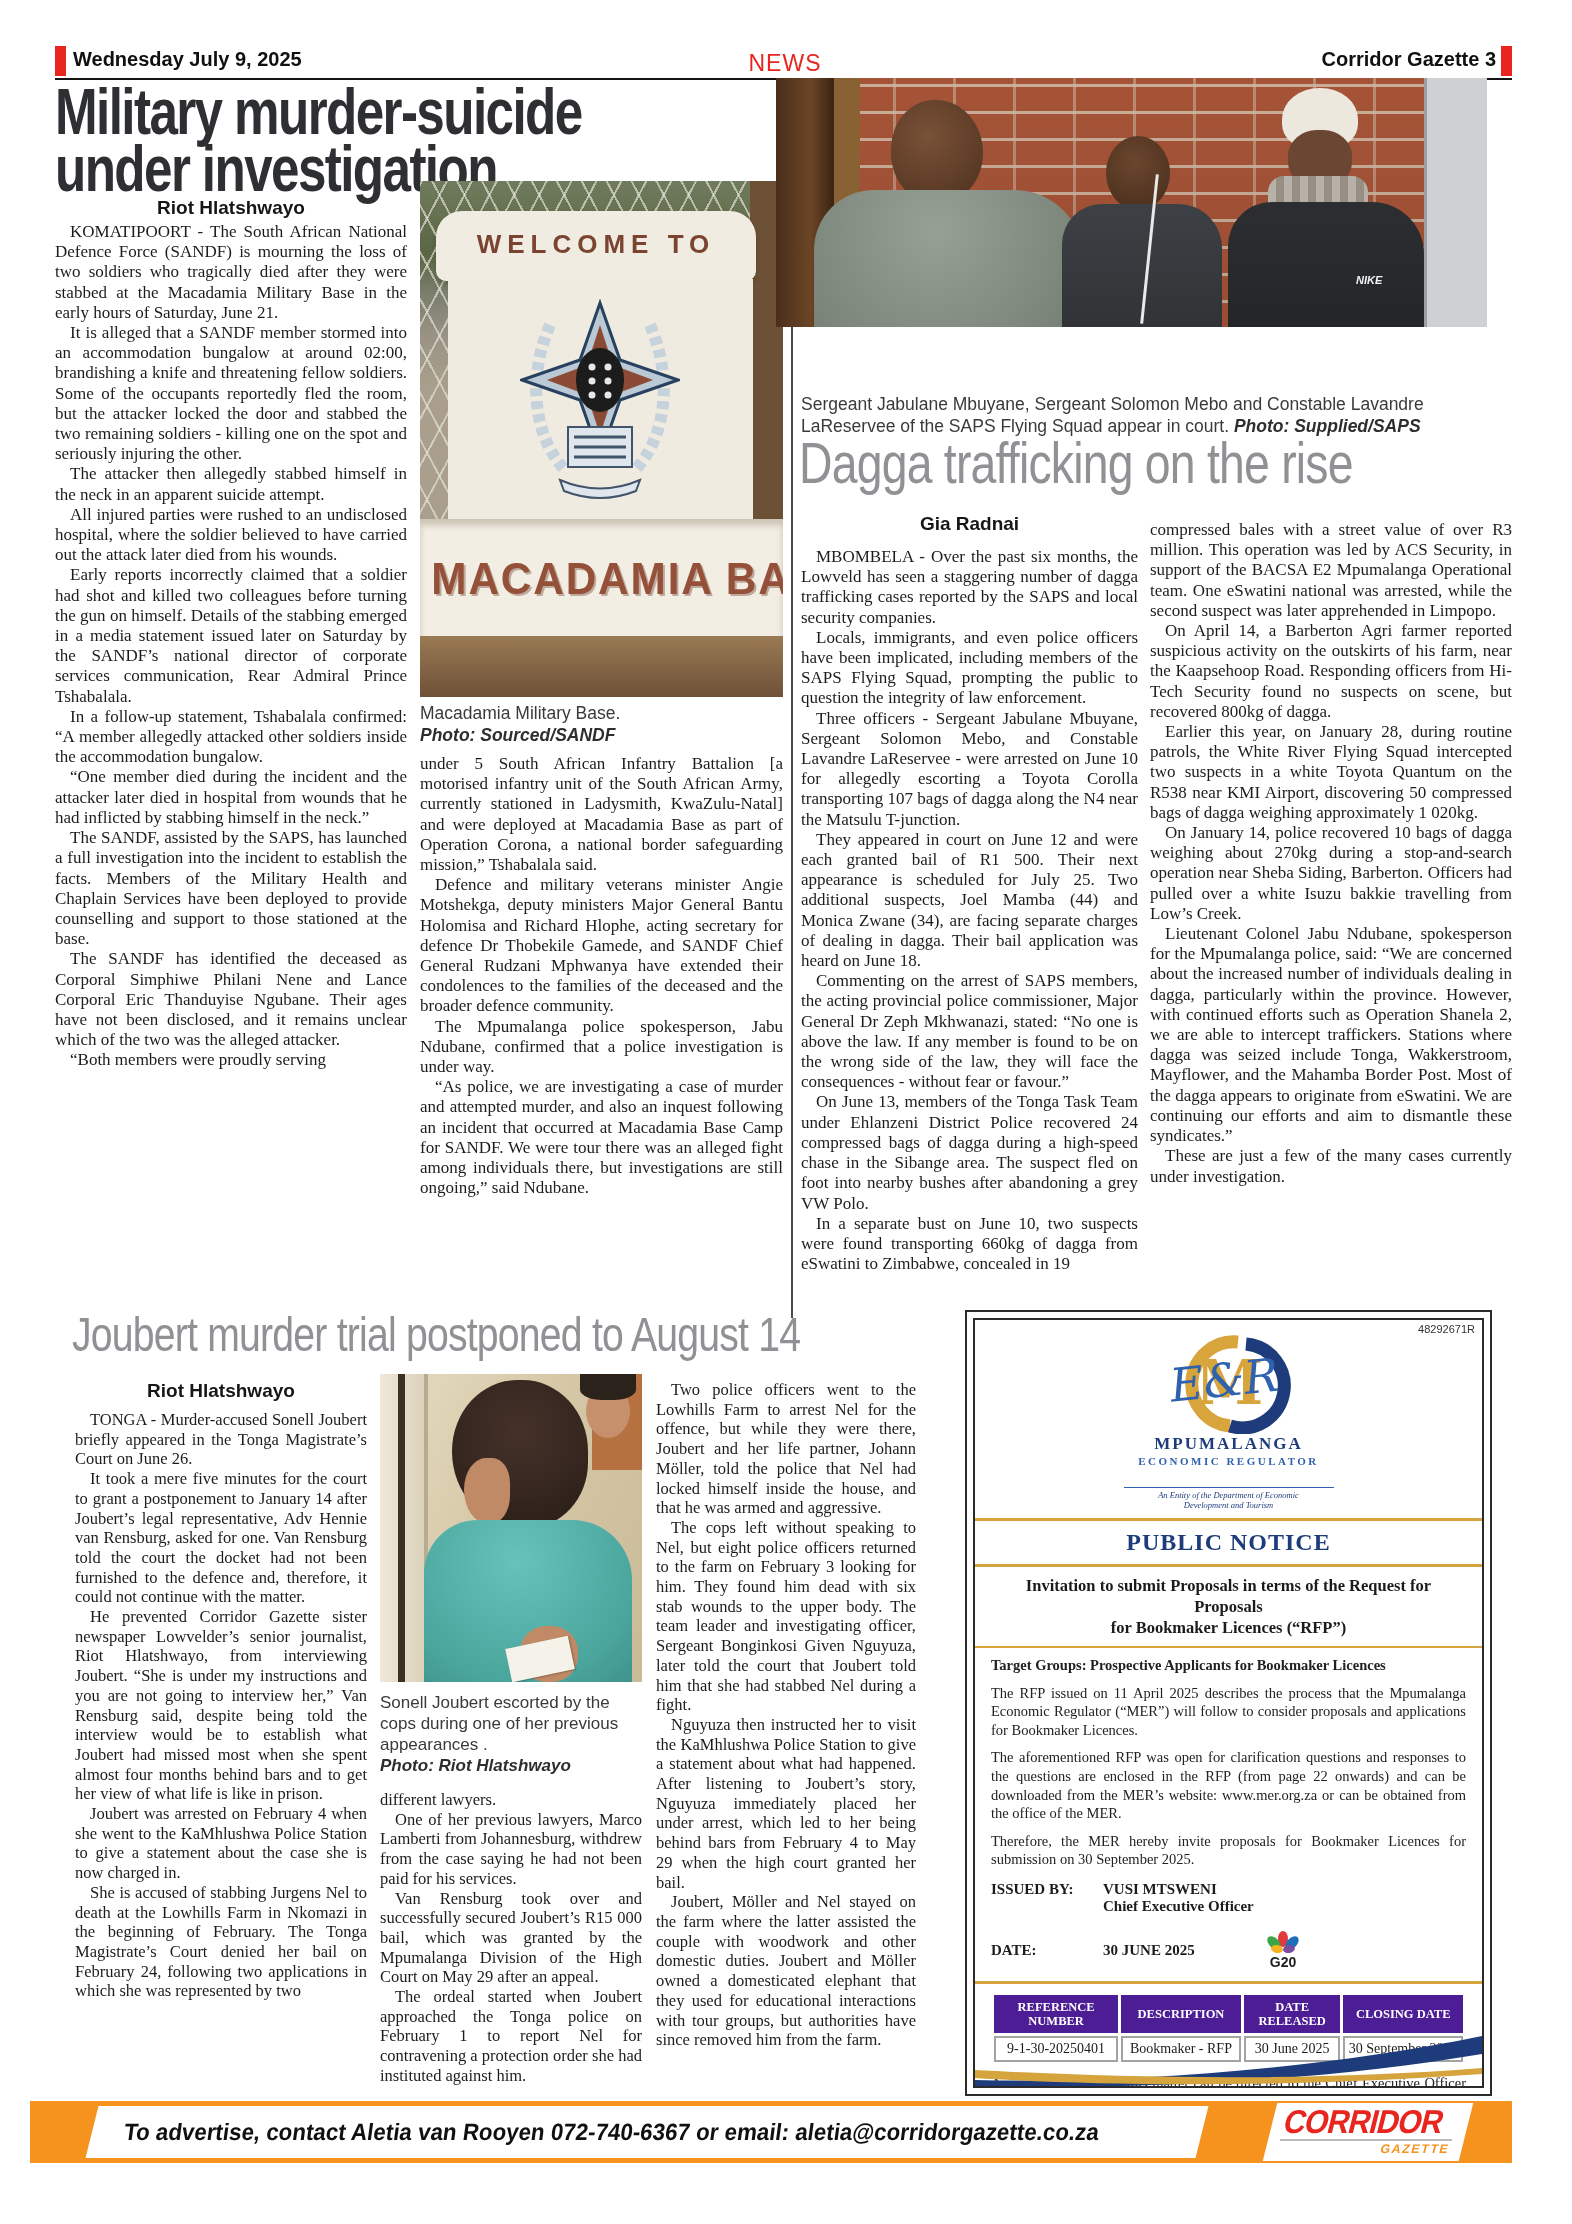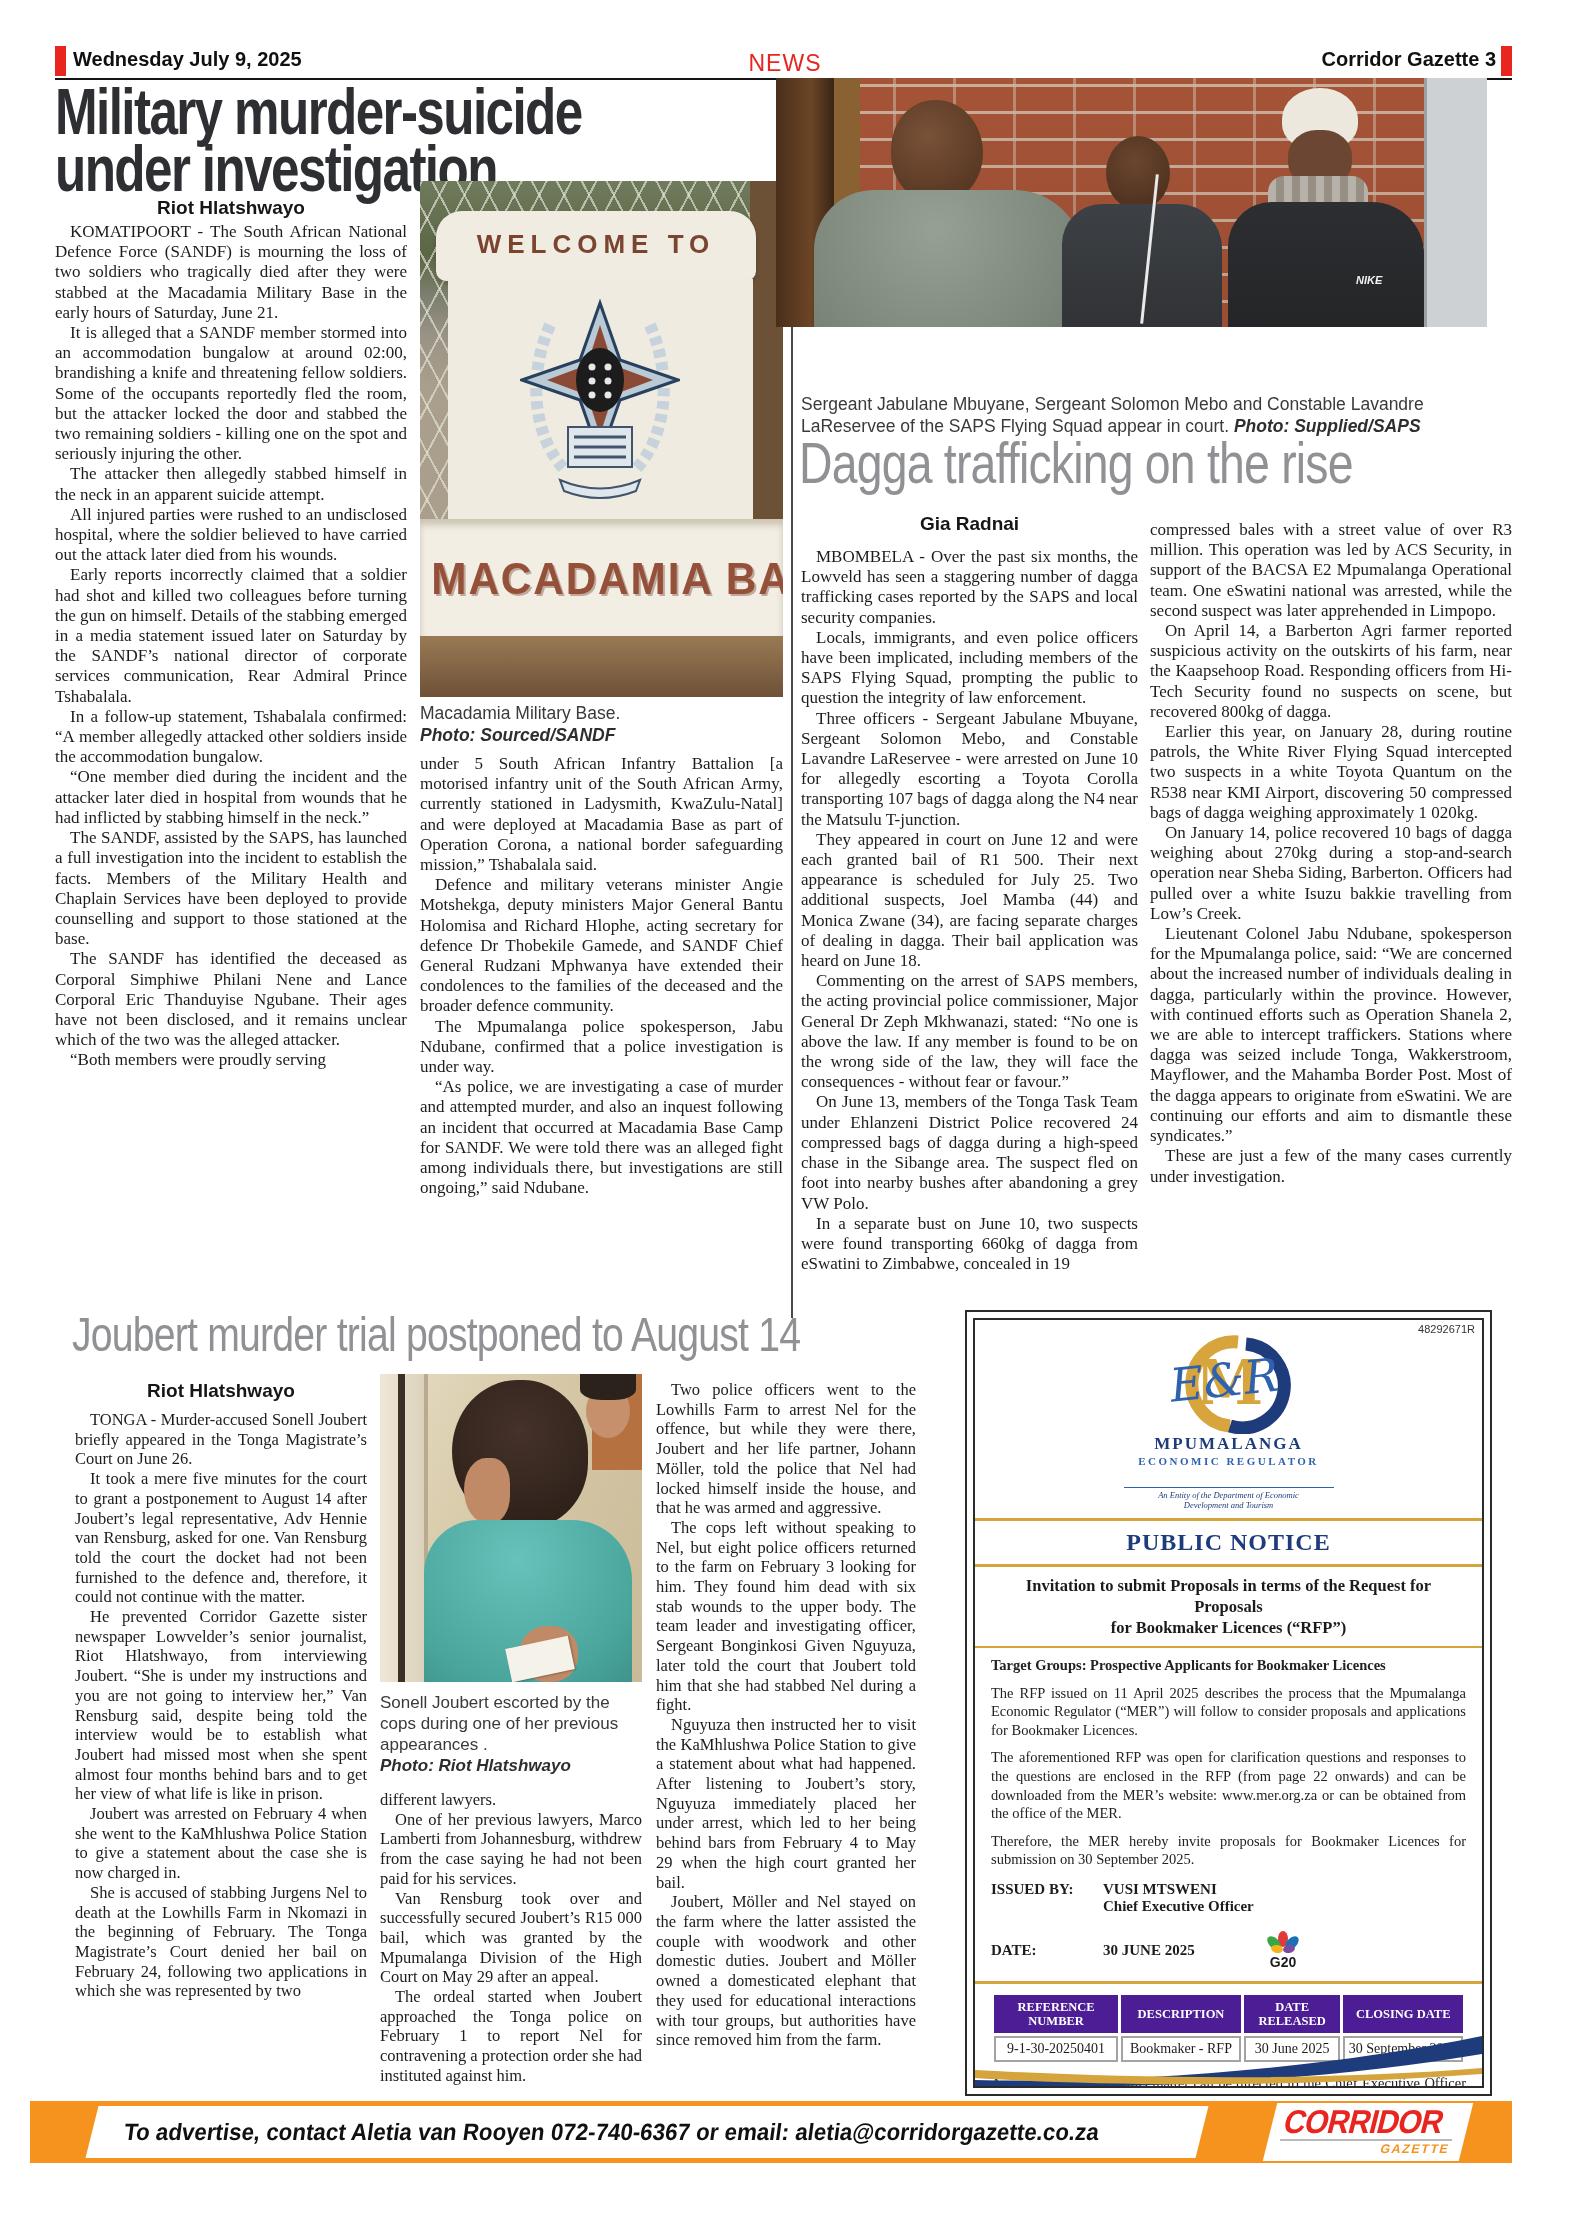--- a/index.html
+++ b/index.html
@@ -147,21 +147,21 @@
     <div class="abs" style="left:0; top:455px; width:363px; height:61px; background:linear-gradient(#9a7a54,#6e5138);"></div>
   </div>
   <div class="abs caption" style="left:420px; top:703px; width:363px;">
     <div>Macadamia Military Base.</div>
     <div class="credit">Photo: Sourced/SANDF</div>
   </div>
   <div class="abs body-text cont" style="left:420px; top:754px; width:363px; height:564px;">
       <p>under 5 South African Infantry Battalion [a motorised infantry unit of the South African Army, currently stationed in Ladysmith, KwaZulu-Natal] and were deployed at Macadamia Base as part of Operation Corona, a national border safeguarding mission,” Tshabalala said.</p>
       <p>Defence and military veterans minister Angie Motshekga, deputy ministers Major General Bantu Holomisa and Richard Hlophe, acting secretary for defence Dr Thobekile Gamede, and SANDF Chief General Rudzani Mphwanya have extended their condolences to the families of the deceased and the broader defence community.</p>
       <p>The Mpumalanga police spokesperson, Jabu Ndubane, confirmed that a police investigation is under way.</p>
-      <p>“As police, we are investigating a case of murder and attempted murder, and also an inquest following an incident that occurred at Macadamia Base Camp for SANDF. We were told there was an alleged fight among individuals there, but investigations are still ongoing,” said Ndubane.</p>
+      <p>“As police, we are investigating a case of murder and attempted murder, and also an inquest following an incident that occurred at Macadamia Base Camp for SANDF. We were tour there was an alleged fight among individuals there, but investigations are still ongoing,” said Ndubane.</p>
     </div>
 
   <div class="abs vdivider" style="left:791px; top:82px; height:1236px;"></div>
 
   <div class="abs photo photo-court" style="left:776px; top:78px; width:711px; height:249px;">
     <div class="abs" style="left:0; top:0; width:58px; height:310px; background:linear-gradient(90deg,#4a2e1a,#6b4526 60%,#3a2414);"></div>
     <div class="abs" style="left:58px; top:0; width:26px; height:310px; background:#8a6133;"></div>
     <div class="abs" style="left:648px; top:0; width:63px; height:310px; background:#cdd1d4; border-left:3px solid #9aa0a4;"></div>
 
     <div class="abs" style="left:115px; top:22px; width:92px; height:104px; background:radial-gradient(circle at 40% 35%, #7a5138, #573823 75%); border-radius:48% 52% 50% 50%;"></div>
@@ -202,21 +202,21 @@
       <p>Lieutenant Colonel Jabu Ndubane, spokesperson for the Mpumalanga police, said: “We are concerned about the increased number of individuals dealing in dagga, particularly within the province. However, with continued efforts such as Operation Shanela 2, we are able to intercept traffickers. Stations where dagga was seized include Tonga, Wakkerstroom, Mayflower, and the Mahamba Border Post. Most of the dagga appears to originate from eSwatini. We are continuing our efforts and aim to dismantle these syndicates.”</p>
       <p>These are just a few of the many cases currently under investigation.</p>
     </div>
 
   <div class="abs" style="left:72px; top:1306px; width:860px;">
     <div class="hl-grey" style="font-size:49px; line-height:56px;">Joubert murder trial postponed to August 14</div>
   </div>
   <div class="abs byline" style="left:75px; top:1380px; width:292px;">Riot Hlatshwayo</div>
   <div class="abs body-text small-col" style="left:75px; top:1410px; width:292px; height:688px;">
       <p>TONGA - Murder-accused Sonell Joubert briefly appeared in the Tonga Magistrate’s Court on June 26.</p>
-      <p>It took a mere five minutes for the court to grant a postponement to August 14 after Joubert’s legal representative, Adv Hennie van Rensburg, asked for one. Van Rensburg told the court the docket had not been furnished to the defence and, therefore, it could not continue with the matter.</p>
+      <p>It took a mere five minutes for the court to grant a postponement to January 14 after Joubert’s legal representative, Adv Hennie van Rensburg, asked for one. Van Rensburg told the court the docket had not been furnished to the defence and, therefore, it could not continue with the matter.</p>
       <p>He prevented Corridor Gazette sister newspaper Lowvelder’s senior journalist, Riot Hlatshwayo, from interviewing Joubert. “She is under my instructions and you are not going to interview her,” Van Rensburg said, despite being told the interview would be to establish what Joubert had missed most when she spent almost four months behind bars and to get her view of what life is like in prison.</p>
       <p>Joubert was arrested on February 4 when she went to the KaMhlushwa Police Station to give a statement about the case she is now charged in.</p>
       <p>She is accused of stabbing Jurgens Nel to death at the Lowhills Farm in Nkomazi in the beginning of February. The Tonga Magistrate’s Court denied her bail on February 24, following two applications in which she was represented by two</p>
     </div>
 
   <div class="abs photo photo-joubert" style="left:380px; top:1374px; width:262px; height:308px;">
     <div class="abs" style="left:0; top:0; width:48px; height:308px; background:linear-gradient(90deg,#efe8d8,#dcd2bc); border-right:4px solid #b8ac90;"></div>
     <div class="abs" style="left:18px; top:0; width:7px; height:308px; background:#3a3026;"></div>
     <div class="abs" style="left:212px; top:0; width:50px; height:96px; background:#b5713f;"></div>
     <div class="abs" style="left:206px; top:10px; width:44px; height:54px; background:#c6906c; border-radius:50%;"></div>

